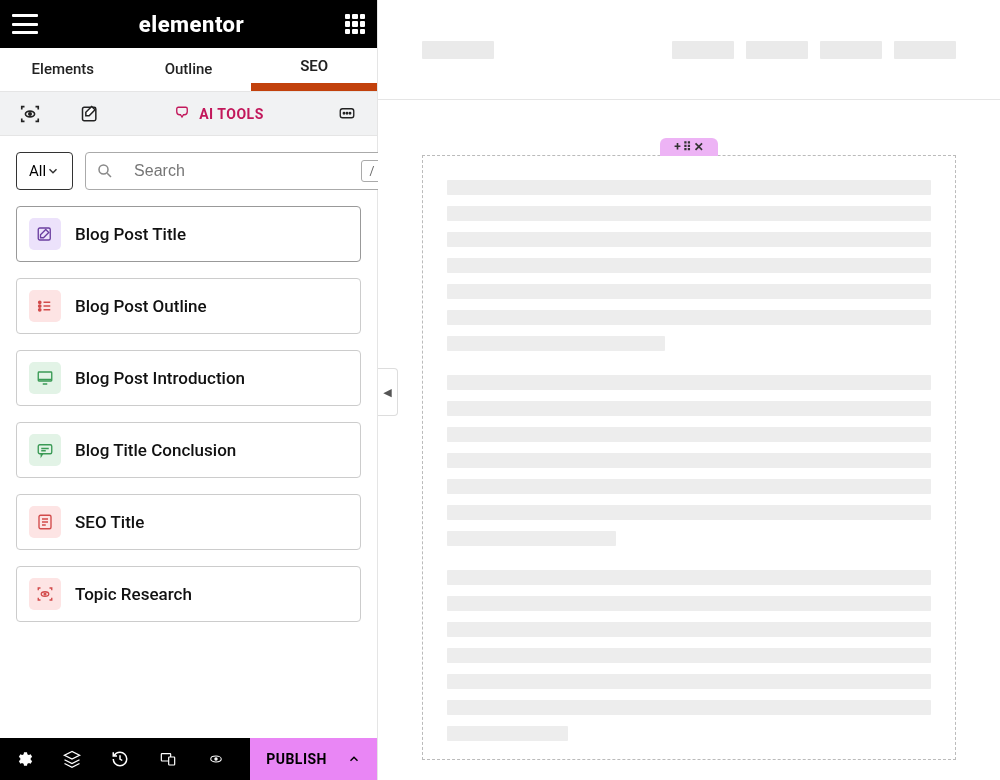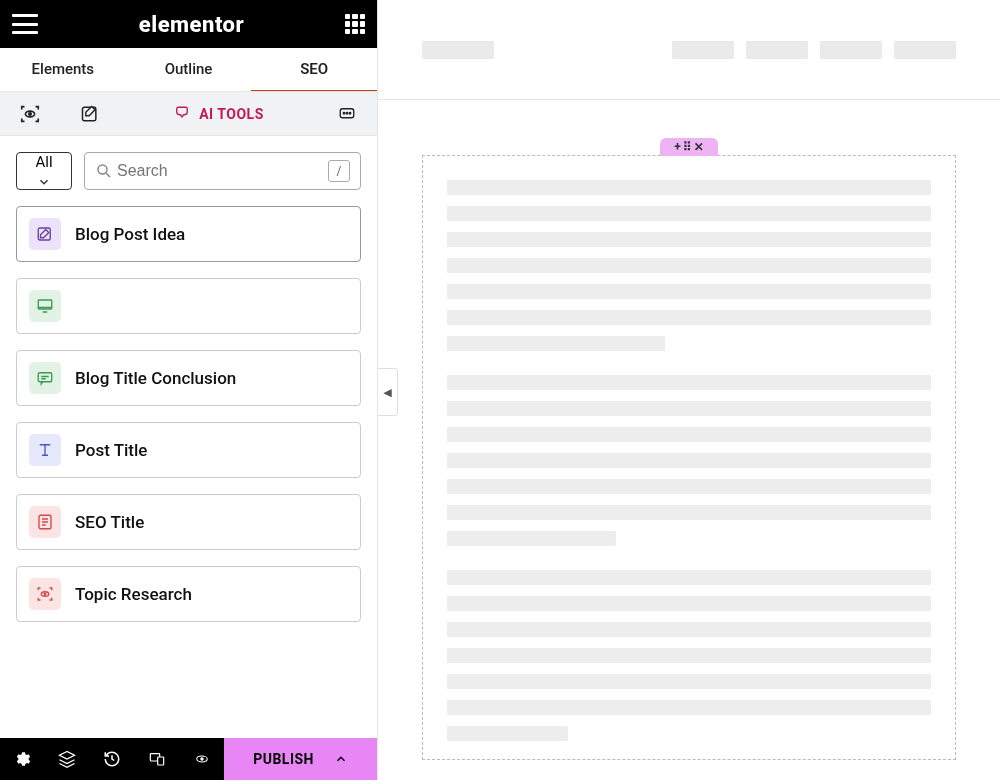--- a/index.html
+++ b/index.html
@@ -9,41 +9,41 @@
 
 .topbar { background: #000; height: 48px; display: flex; align-items: center; justify-content: space-between; padding: 0 12px; gap: 32px; }
 .hamburger { width: 26px; height: 20px; display: flex; flex-direction: column; justify-content: space-between; cursor: pointer; }
 .hamburger span { height: 3px; background: #fff; border-radius: 1px; }
 .brand { color: #fff; font-weight: 800; font-size: 22px; letter-spacing: 0.5px; }
 .apps-grid { width: 20px; height: 20px; display: grid; grid-template-columns: repeat(3,1fr); grid-template-rows: repeat(3,1fr); gap: 2px; cursor: pointer; }
 .apps-grid span { background: #fff; border-radius: 1px; }
 
 .tabs { display: flex; height: 44px; border-bottom: 1px solid #e5e5e5; }
 .tab { flex: 1; display: flex; align-items: center; justify-content: center; font-size: 15px; color: #222; cursor: pointer; border-bottom: 2px solid transparent; font-weight: 500; }
-.tab.active { border-bottom: 1px solid #c2410c; font-weight: 600; }
+.tab.active { border-bottom: 8px solid #c2410c; font-weight: 600; }
 
 .toolbar { display: flex; align-items: center; height: 44px; border-bottom: 1px solid #e5e5e5; background: #f1f2f3; }
 .toolbar-btn { flex: 0 0 60px; display: flex; align-items: center; justify-content: center; cursor: pointer; color: #222; height: 100%; }
 .toolbar-center { flex: 1; display: flex; align-items: center; justify-content: center; gap: 8px; color: #c2185b; font-weight: 700; font-size: 14px; letter-spacing: 0.5px; cursor: pointer; height: 100%; }
 
 .search-row { display: flex; gap: 12px; padding: 16px; }
-.filter-select { width: 120px; height: 38px; border: 1px solid #333; border-radius: 4px; display: flex; align-items: center; justify-content: space-between; padding: 0 12px; font-size: 15px; cursor: pointer; background: #fff; flex-direction: column; }
-.search-box { flex: 1; height: 38px; border: 1px solid #aaa; border-radius: 4px; display: flex; align-items: center; padding: 8px 10px; gap: 4px; background: #fff; }
+.filter-select { width: 120px; height: 38px; border: 1px solid #333; border-radius: 4px; display: flex; align-items: center; justify-content: space-between; padding: 0 12px; font-size: 15px; cursor: pointer; background: #fff; }
+.search-box { flex: 1; height: 38px; border: 1px solid #aaa; border-radius: 4px; display: flex; align-items: center; padding: 8px 10px; gap: 20px; background: #fff; }
 .search-box input { border: none; outline: none; flex: 1; font-size: 16px; color: #666; background: transparent; }
 .search-kbd { width: 22px; height: 22px; border: 1px solid #aaa; border-radius: 3px; display: flex; align-items: center; justify-content: center; font-size: 12px; color: #666; }
 
 .tool-list { flex: 1; overflow-y: auto; padding: 0 16px 8px; }
 .tool-item { display: flex; align-items: center; gap: 14px; height: 56px; border: 1px solid #ccc; border-radius: 4px; margin-bottom: 16px; padding: 0 12px; cursor: pointer; background: #fff; }
 .tool-item:first-child { border-color: #999; }
 .tool-icon { width: 32px; height: 32px; border-radius: 5px; display: flex; align-items: center; justify-content: center; }
 .tool-label { font-size: 17px; color: #111; font-weight: 500; }
 
 .footer { height: 42px; background: #000; display: flex; align-items: center; }
 .footer-btn { width: 48px; height: 42px; display: flex; align-items: center; justify-content: center; color: #fff; cursor: pointer; }
-.publish { margin-left: auto; height: 42px; background: #e986f5; display: flex; align-items: center; padding: 0 29px; gap: 20px; cursor: pointer; font-weight: 700; font-size: 14px; color: #000; letter-spacing: 0.5px; }
+.publish { margin-left: auto; height: 42px; background: #e986f5; display: flex; align-items: center; padding: 0 16px; gap: 20px; cursor: pointer; font-weight: 700; font-size: 14px; color: #000; letter-spacing: 0.5px; }
 
 .canvas { flex: 1; height: 780px; background: #fff; position: relative; overflow: auto; }
 .collapse-tab { position: absolute; left: 0; top: 368px; width: 20px; height: 48px; background: #fff; border: 1px solid #ddd; border-left: none; border-radius: 0 4px 4px 0; display: flex; align-items: center; justify-content: center; cursor: pointer; color: #555; font-size: 11px; }
 
 .preview-header { height: 100px; border-bottom: 1px solid #e5e5e5; display: flex; align-items: center; padding: 0 44px; gap: 12px; }
 .ph-block { background: #eaeaea; height: 18px; border-radius: 1px; }
 
 .preview-body { padding: 38px 44px; }
 .section-handle { width: 58px; height: 18px; background: #edb3f5; border-radius: 6px 6px 0 0; margin: 0 auto -1px; position: relative; display: flex; align-items: center; justify-content: center; color: #333; font-size: 12px; font-weight: 700; gap: 2px; }
 .section-box { border: 1px dashed #bbb; padding: 24px 24px 18px; }
@@ -132,46 +132,52 @@
   </div>
 
   <div class="tool-list" id="tool-list">
       <div class="tool-item">
         <div class="tool-icon" style="background: rgb(236, 226, 251);">
           <svg width="18" height="18" viewBox="0 0 24 24" fill="none" stroke="#6b3fa0" stroke-width="1.8">
             <rect x="3" y="4" width="16" height="16" rx="2"></rect>
             <path d="M13 6l4 4-7 7H6v-4z"></path>
           </svg>
         </div>
-        <div class="tool-label">Blog Post Idea</div>
+        <div class="tool-label">Blog Post Title</div>
+      </div>
+      <div class="tool-item">
+        <div class="tool-icon" style="background: rgb(253, 228, 228);">
+          <svg width="18" height="18" viewBox="0 0 24 24" fill="none" stroke="#d24a4a" stroke-width="2">
+            <circle cx="5" cy="7" r="1.5" fill="#d24a4a"></circle>
+            <path d="M10 7h9"></path>
+            <circle cx="5" cy="12" r="1.5" fill="#d24a4a"></circle>
+            <path d="M10 12h9"></path>
+            <circle cx="5" cy="17" r="1.5" fill="#d24a4a"></circle>
+            <path d="M10 17h9"></path>
+          </svg>
+        </div>
+        <div class="tool-label">Blog Post Outline</div>
       </div>
       <div class="tool-item">
         <div class="tool-icon" style="background: rgb(226, 243, 230);">
           <svg width="18" height="18" viewBox="0 0 24 24" fill="none" stroke="#3a9a55" stroke-width="1.8">
             <rect x="3" y="4" width="18" height="12" rx="1"></rect>
             <path d="M3 14h18M9 20h6"></path>
           </svg>
         </div>
+        <div class="tool-label">Blog Post Introduction</div>
       </div>
       <div class="tool-item">
         <div class="tool-icon" style="background: rgb(226, 243, 230);">
           <svg width="18" height="18" viewBox="0 0 24 24" fill="none" stroke="#3a9a55" stroke-width="1.8">
             <rect x="3" y="5" width="18" height="12" rx="2"></rect>
             <path d="M7 10h10M7 13h6M9 17l-2 3v-3"></path>
           </svg>
         </div>
         <div class="tool-label">Blog Title Conclusion</div>
-      </div>
-      <div class="tool-item">
-        <div class="tool-icon" style="background: rgb(230, 232, 251);">
-          <svg width="18" height="18" viewBox="0 0 24 24" fill="none" stroke="#4a55c9" stroke-width="1.8">
-            <path d="M5 5h14M12 5v14M8 19h8"></path>
-          </svg>
-        </div>
-        <div class="tool-label">Post Title</div>
       </div>
       <div class="tool-item">
         <div class="tool-icon" style="background: rgb(253, 228, 228);">
           <svg width="18" height="18" viewBox="0 0 24 24" fill="none" stroke="#d24a4a" stroke-width="1.8">
             <rect x="4" y="3" width="16" height="18" rx="2"></rect>
             <path d="M8 8h8M8 12h8M8 16h5"></path>
           </svg>
         </div>
         <div class="tool-label">SEO Title</div>
       </div>

